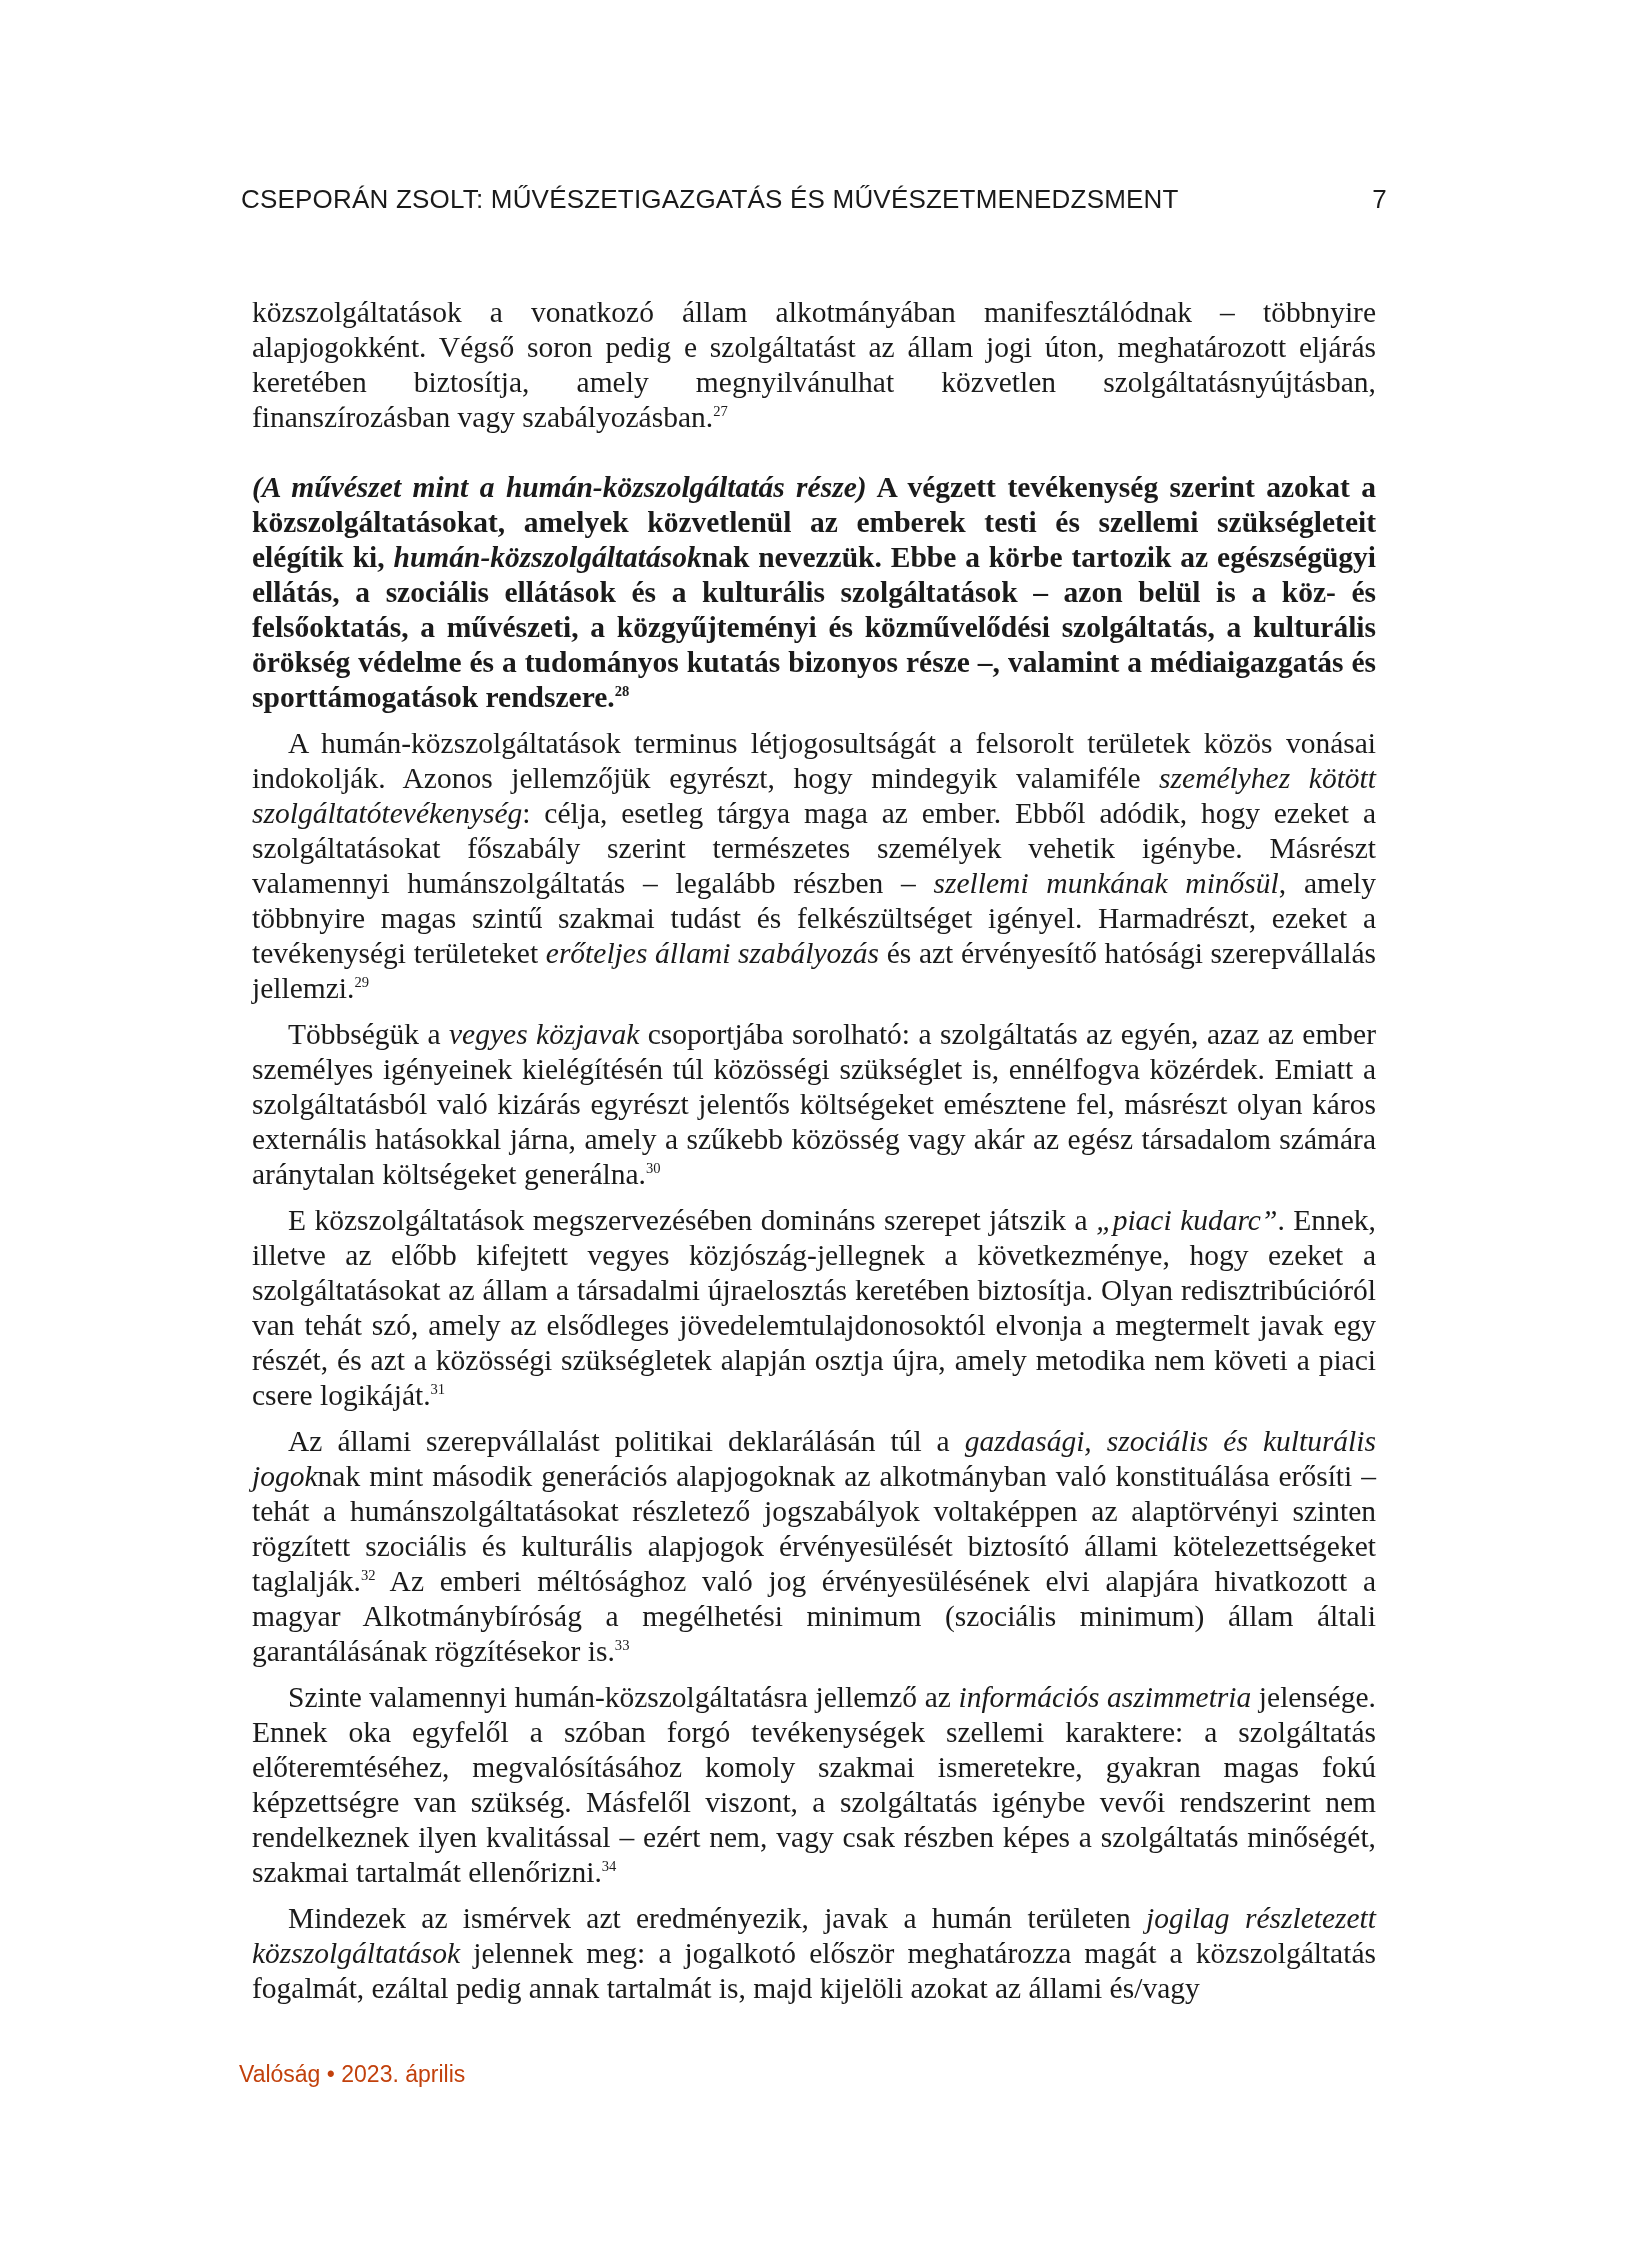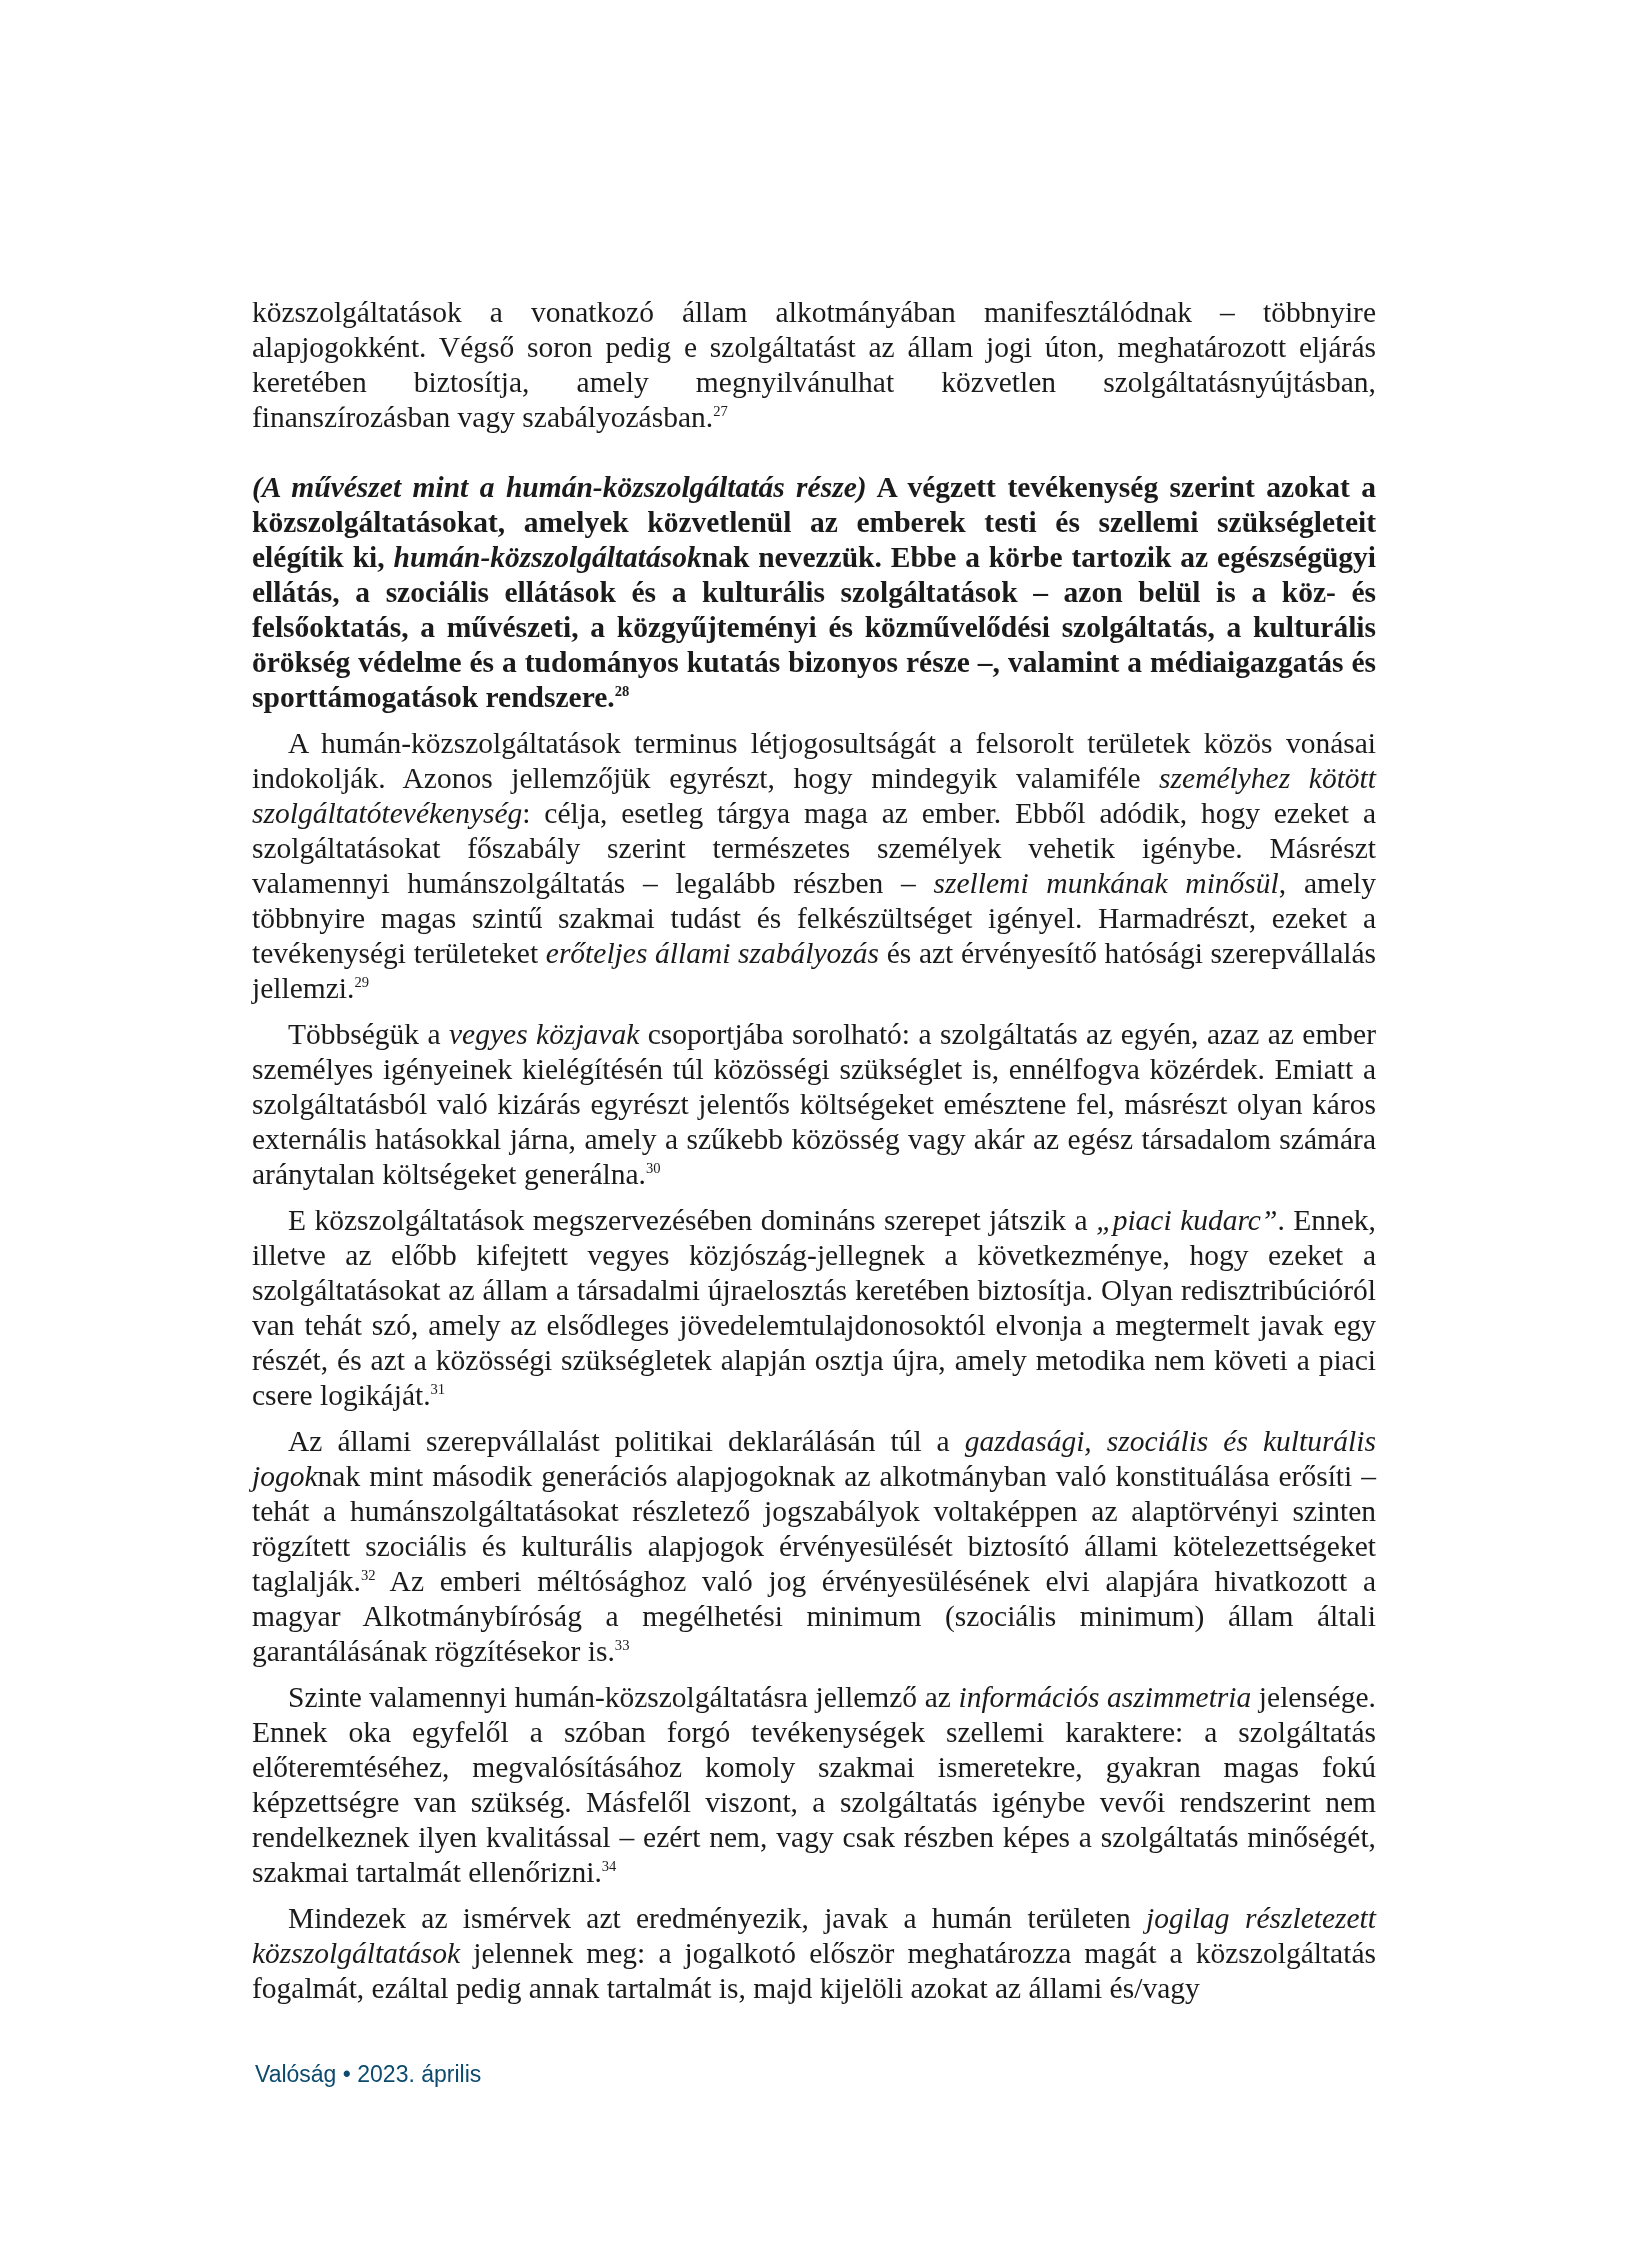--- a/index.html
+++ b/index.html
@@ -15,29 +15,33 @@
     position: absolute; left: 241px; top: 284px; width: 1146px;
     font-family: "Liberation Serif", serif; font-size: 29.5px; line-height: 35px;
     color: #1b1b1b; text-align: justify; hyphens: manual;
   }
   .body-text p { margin: 11px; }
   .body-text p.indent { text-indent: 36px; }
   .body-text p.gap-before { margin-top: 35px; font-weight: bold; }
   .body-text i { font-style: italic; }
   .body-text sup { font-size: 14.6px; line-height: 0; vertical-align: 11.5px; }
   .footer {
-    position: absolute; left: 255px; top: 2061px;
-    font-family: "Liberation Sans", sans-serif; font-size: 23px; color: #0c4a6e;
+    position: absolute; left: 239px; top: 2061px;
+    font-family: "Liberation Sans", sans-serif; font-size: 23px; color: #c2410c;
   }
 </style>
 </head>
 <body>
 
 <div class="page">
 
+  <div class="running-head">
+    <span>CSEPORÁN ZSOLT: MŰVÉSZETIGAZGATÁS ÉS MŰVÉSZETMENEDZSMENT</span>
+    <span>7</span>
+  </div>
 
   <div class="body-text" id="body-text">
       <p><span>közszolgáltatások a vonatkozó állam alkotmányában manifesztálódnak – többnyire alapjogokként. Végső soron pedig e szolgáltatást az állam jogi úton, meghatározott eljárás keretében biztosítja, amely megnyilvánulhat közvetlen szolgáltatásnyújtásban, finanszírozásban vagy szabályozásban.</span><sup>27</sup></p>
       <p class="gap-before"><i>(A művészet mint a humán-közszolgáltatás része)</i><span> A végzett tevékenység szerint azokat a közszolgáltatásokat, amelyek közvetlenül az emberek testi és szellemi szükségleteit elégítik ki, </span><i>humán-közszolgáltatások</i><span>nak nevezzük. Ebbe a körbe tartozik az egészségügyi ellátás, a szociális ellátások és a kulturális szolgáltatások – azon belül is a köz- és felsőoktatás, a művészeti, a közgyűjteményi és közművelődési szolgáltatás, a kulturális örökség védelme és a tudományos kutatás bizonyos része –, valamint a médiaigazgatás és sporttámogatások rendszere.</span><sup>28</sup></p>
       <p class="indent"><span>A humán-közszolgáltatások terminus létjogosultságát a felsorolt területek közös vonásai indokolják. Azonos jellemzőjük egyrészt, hogy mindegyik valamiféle </span><i>személyhez kötött szolgáltatótevékenység</i><span>: célja, esetleg tárgya maga az ember. Ebből adódik, hogy ezeket a szolgáltatásokat főszabály szerint természetes személyek vehetik igénybe. Másrészt valamennyi humánszolgáltatás – legalább részben – </span><i>szellemi munkának minősül</i><span>, amely többnyire magas szintű szakmai tudást és felkészültséget igényel. Harmadrészt, ezeket a tevékenységi területeket </span><i>erőteljes állami szabályozás</i><span> és azt érvényesítő hatósági szerepvállalás jellemzi.</span><sup>29</sup></p>
       <p class="indent"><span>Többségük a </span><i>vegyes közjavak</i><span> csoportjába sorolható: a szolgáltatás az egyén, azaz az ember személyes igényeinek kielégítésén túl közösségi szükséglet is, ennélfogva közérdek. Emiatt a szolgáltatásból való kizárás egyrészt jelentős költségeket emésztene fel, másrészt olyan káros externális hatásokkal járna, amely a szűkebb közösség vagy akár az egész társadalom számára aránytalan költségeket generálna.</span><sup>30</sup></p>
       <p class="indent"><span>E közszolgáltatások megszervezésében domináns szerepet játszik a </span><i>„piaci kudarc”</i><span>. Ennek, illetve az előbb kifejtett vegyes közjószág-jellegnek a következménye, hogy ezeket a szolgáltatásokat az állam a társadalmi újraelosztás keretében biztosítja. Olyan redisztribúcióról van tehát szó, amely az elsődleges jövedelemtulajdonosoktól elvonja a megtermelt javak egy részét, és azt a közösségi szükségletek alapján osztja újra, amely metodika nem követi a piaci csere logikáját.</span><sup>31</sup></p>
       <p class="indent"><span>Az állami szerepvállalást politikai deklarálásán túl a </span><i>gazdasági, szociális és kulturális jogok</i><span>nak mint második generációs alapjogoknak az alkotmányban való konstituálása erősíti – tehát a humánszolgáltatásokat részletező jogszabályok voltaképpen az alaptörvényi szinten rögzített szociális és kulturális alapjogok érvényesülését biztosító állami kötelezettségeket taglalják.</span><sup>32</sup><span> Az emberi méltósághoz való jog érvényesülésének elvi alapjára hivatkozott a magyar Alkotmánybíróság a megélhetési minimum (szociális minimum) állam általi garantálásának rögzítésekor is.</span><sup>33</sup></p>
       <p class="indent"><span>Szinte valamennyi humán-közszolgáltatásra jellemző az </span><i>információs aszimmetria</i><span> jelensége. Ennek oka egyfelől a szóban forgó tevékenységek szellemi karaktere: a szolgáltatás előteremtéséhez, megvalósításához komoly szakmai ismeretekre, gyakran magas fokú képzettségre van szükség. Másfelől viszont, a szolgáltatás igénybe vevői rendszerint nem rendelkeznek ilyen kvalitással – ezért nem, vagy csak részben képes a szolgáltatás minőségét, szakmai tartalmát ellenőrizni.</span><sup>34</sup></p>
       <p class="indent"><span>Mindezek az ismérvek azt eredményezik, javak a humán területen </span><i>jogilag részletezett közszolgáltatások</i><span> jelennek meg: a jogalkotó először meghatározza magát a közszolgáltatás fogalmát, ezáltal pedig annak tartalmát is, majd kijelöli azokat az állami és/vagy</span></p>

